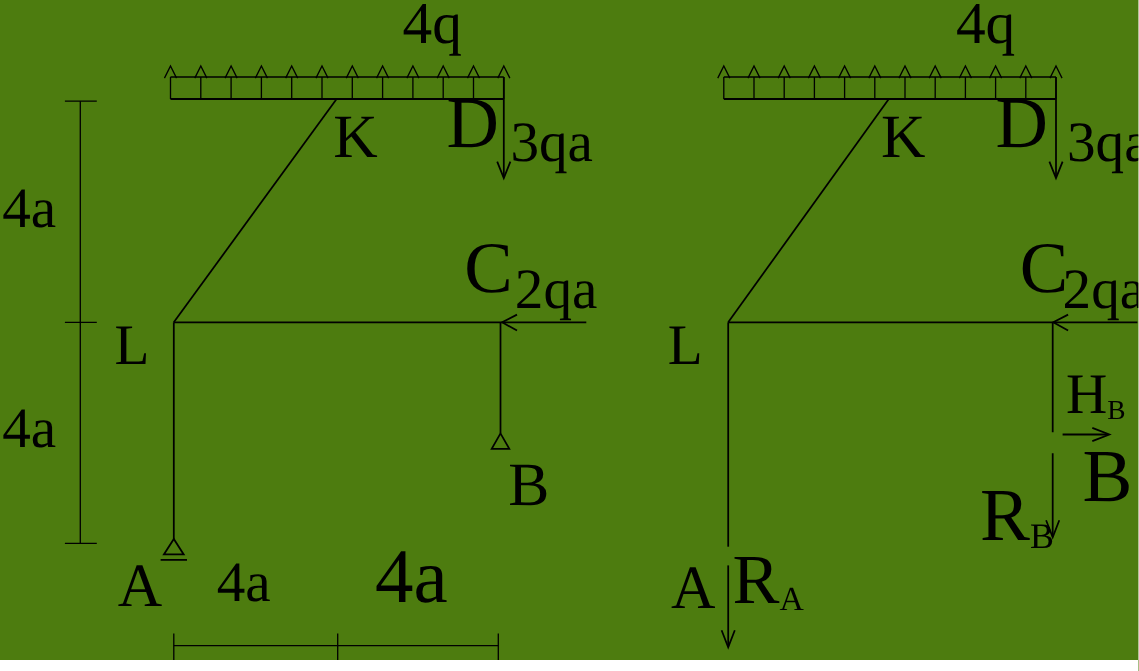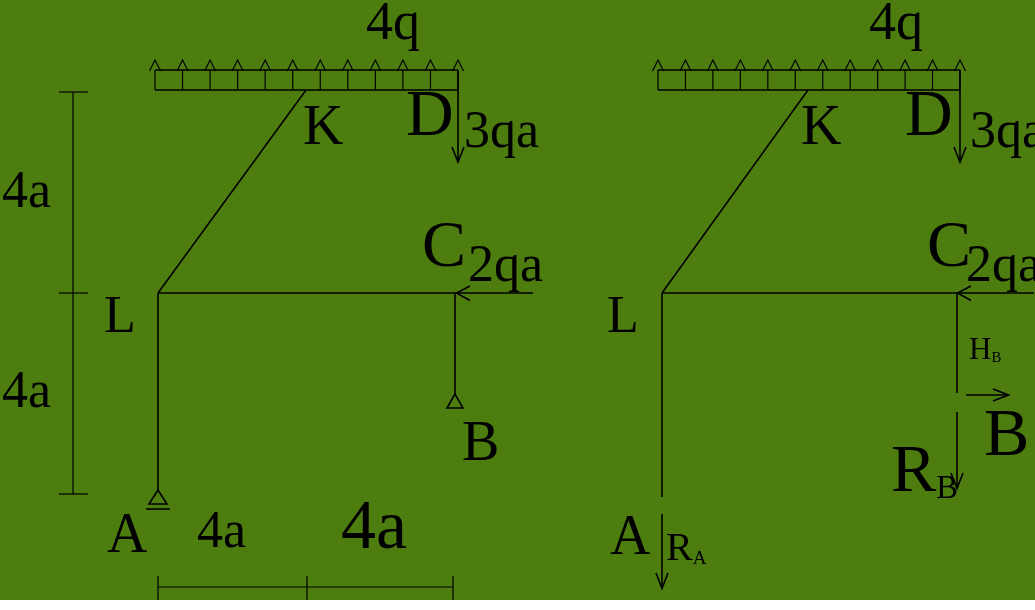--- a/index.html
+++ b/index.html
@@ -140,19 +140,19 @@
   <div class="lbl" style="left:869px;top:-6px;font-size:54px">4q</div>
   <div class="lbl" style="left:801px;top:97px;font-size:56px">K</div>
   <div class="lbl" style="left:905px;top:80px;font-size:66px">D</div>
   <div class="lbl" style="left:970px;top:104px;font-size:52px">3qa</div>
   <div class="lbl" style="left:927px;top:211px;font-size:66px">C</div>
   <div class="lbl" style="left:966px;top:238px;font-size:52px">2qa</div>
   <div class="lbl" style="left:607px;top:289px;font-size:52px">L</div>
   <div class="lbl" style="left:610px;top:507px;font-size:56px">A</div>
   <div class="lbl" style="left:984px;top:398px;font-size:68px">B</div>
 
-  <div class="lbl" style="left:666px;top:527px;font-size:40px"><span>R</span><span class="subscript">A</span></div>
+  <div class="lbl" style="left:666px;top:495px;font-size:64px"><span>R</span><span class="subscript">A</span></div>
 
-  <div class="lbl" style="left:969px;top:333px;font-size:31px"><span>H</span><span class="subscript">B</span></div>
+  <div class="lbl" style="left:969px;top:333px;font-size:52px"><span>H</span><span class="subscript">B</span></div>
 
   <div class="lbl" style="left:891px;top:434px;font-size:68px"><span>R</span><span class="subscript">B</span></div>
 
 </div>
 
 </body></html>

